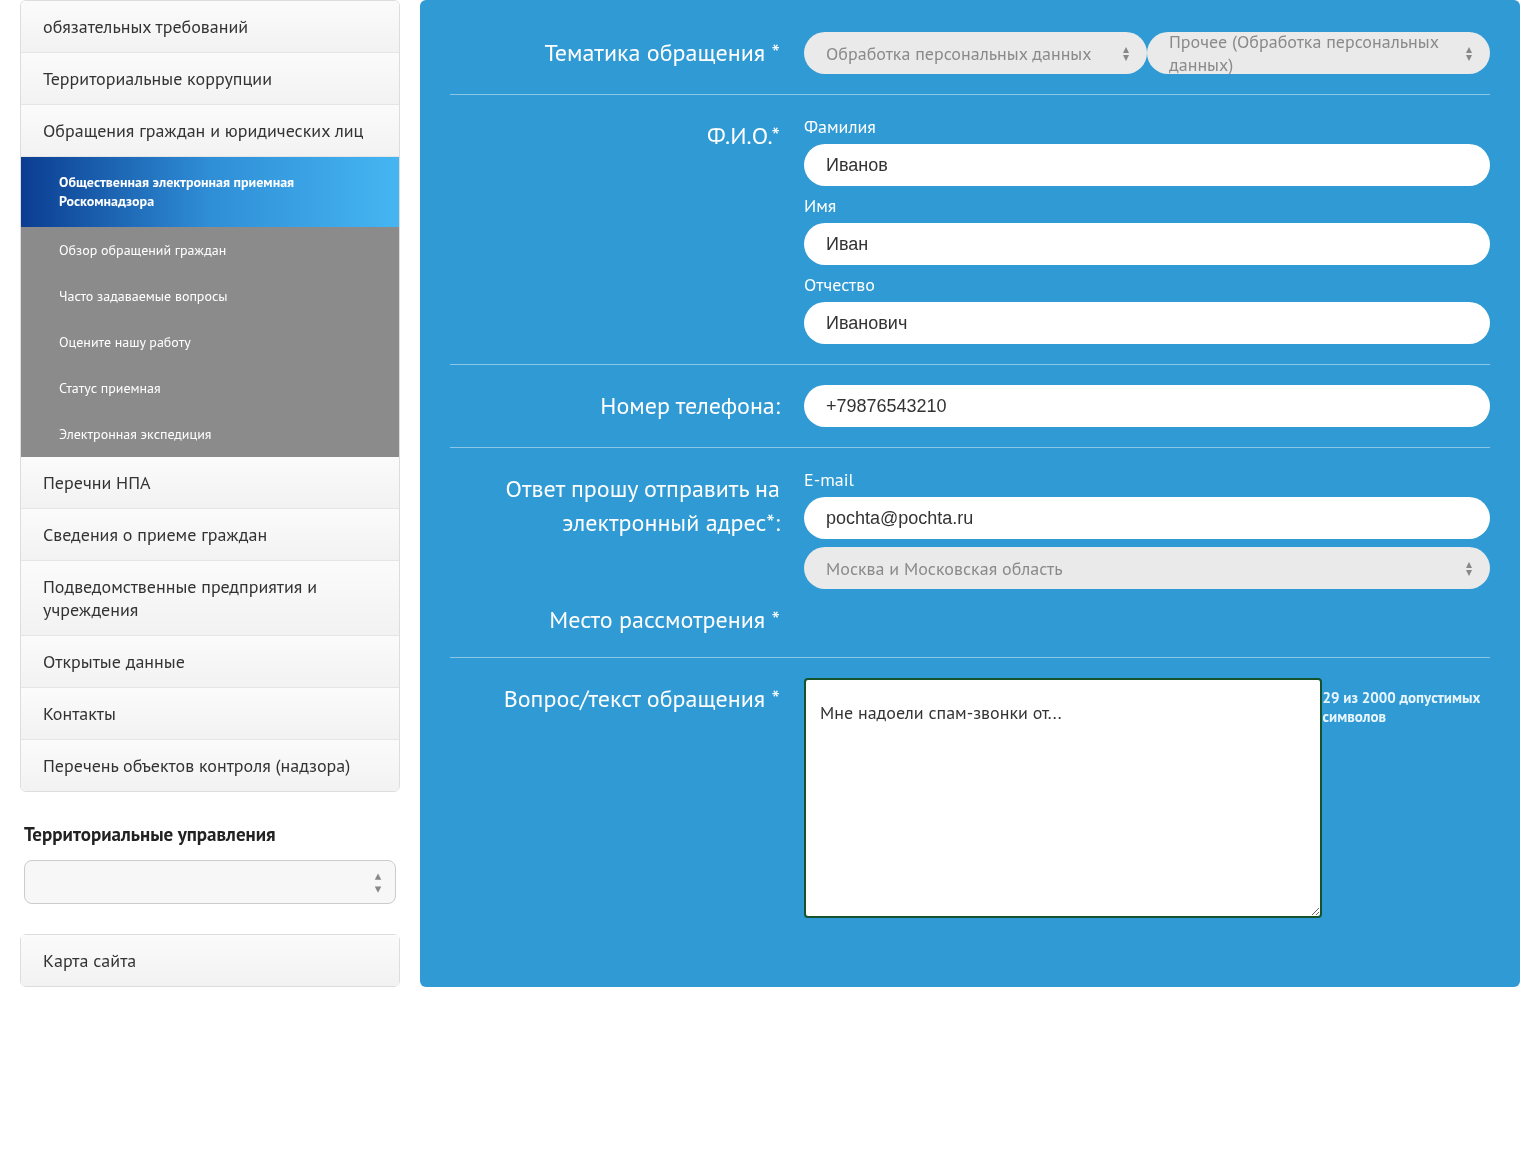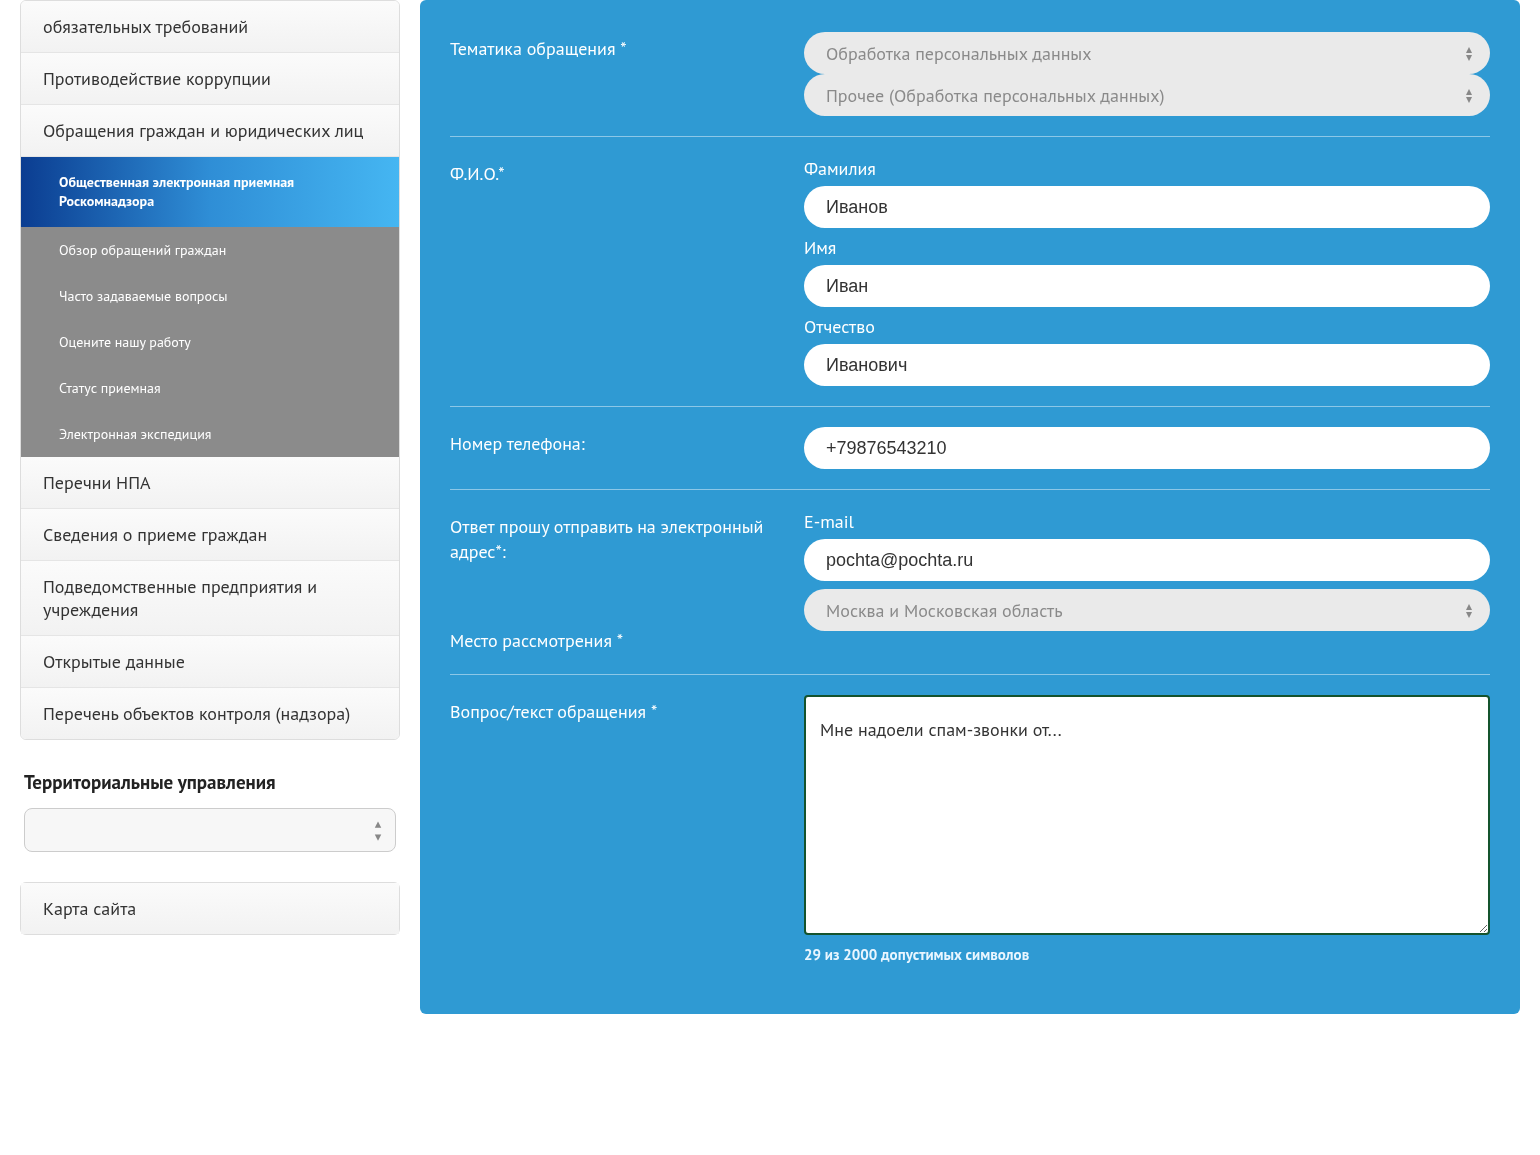--- a/index.html
+++ b/index.html
@@ -102,29 +102,30 @@
   .form-row {
     display: flex;
     padding: 20px 0;
     border-bottom: 1px solid rgba(255,255,255,0.45);
     gap: 24px;
   }
   .form-row:last-child { border-bottom: none; }
   .form-label {
     width: 330px;
     flex: 0 0 330px;
-    font-size: 18px;
+    font-size: 24px;
     color: #fff;
     line-height: 1.4;
     padding-top: 4px;
+    text-align: right;
   }
   .form-fields {
     flex: 1;
     display: flex;
-    flex-direction: column;
+    flex-direction: row;
   }
   .field-group { display: flex; flex-direction: column; gap: 6px; }
   .field-sub-label {
     font-size: 18px;
     color: #fff;
   }
   .pill-input, .pill-select {
     width: 100%;
     height: 42px;
     border-radius: 21px;
@@ -180,36 +181,37 @@
   .stack-gap { display:flex; flex-direction:column; gap:8px; }
 </style>
 </head>
 <body>
 
 <div class="page">
 
   <aside class="sidebar">
     <div class="menu">
       <div class="menu-item">обязательных требований</div>
-      <div class="menu-item">Противодействие коррупции</div>
+      <div class="menu-item">Территориальные коррупции</div>
       <div class="menu-item">Обращения граждан и юридических лиц</div>
 
       <div class="menu-sub">
         <div class="menu-item active">Общественная электронная приемная Роскомнадзора</div>
         <div class="menu-item">Обзор обращений граждан</div>
         <div class="menu-item">Часто задаваемые вопросы</div>
         <div class="menu-item">Оцените нашу работу</div>
         <div class="menu-item">Статус приемная</div>
         <div class="menu-item">Электронная экспедиция</div>
       </div>
 
       <div class="menu-item">Перечни НПА</div>
       <div class="menu-item">Сведения о приеме граждан</div>
       <div class="menu-item">Подведомственные предприятия и учреждения</div>
       <div class="menu-item">Открытые данные</div>
+      <div class="menu-item">Контакты</div>
       <div class="menu-item">Перечень объектов контроля (надзора)</div>
     </div>
 
     <h3>Территориальные управления</h3>
     <div class="terr-select">
       <span></span>
       <span class="select-chevron">▴<br>▾</span>
     </div>
 
     <div class="sitemap-box">

